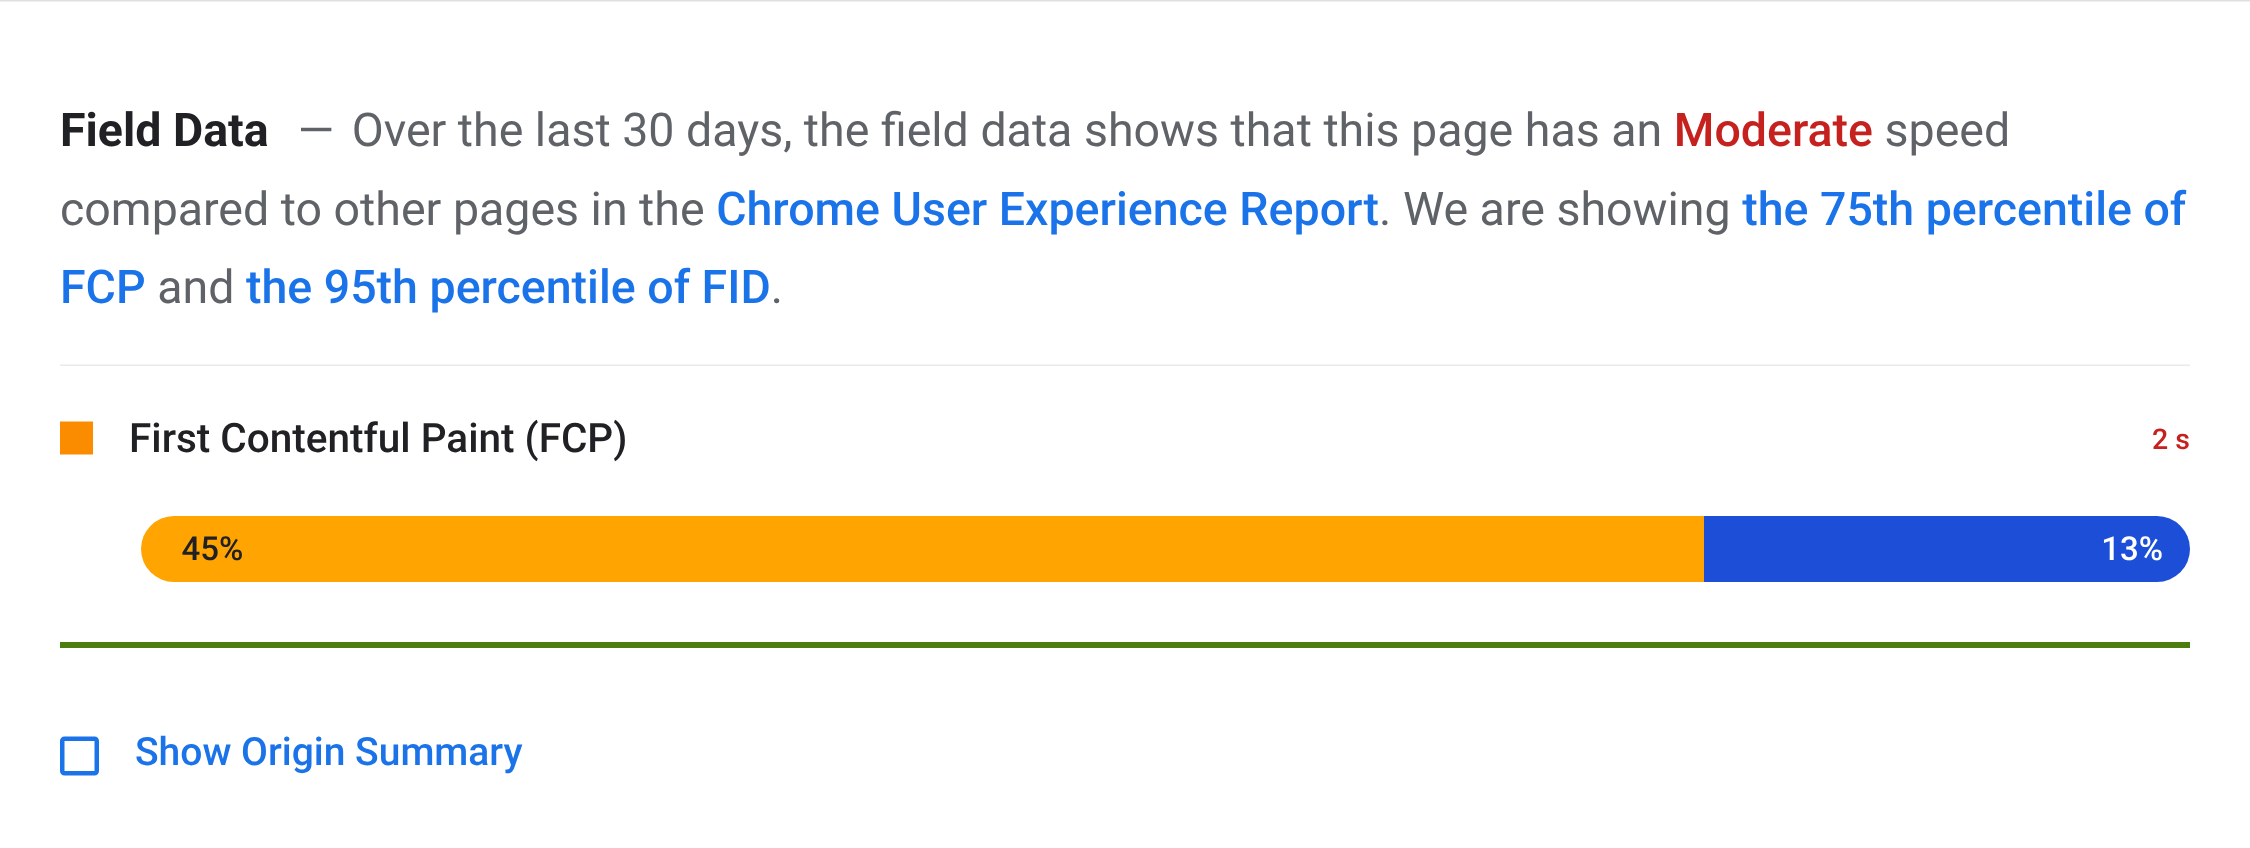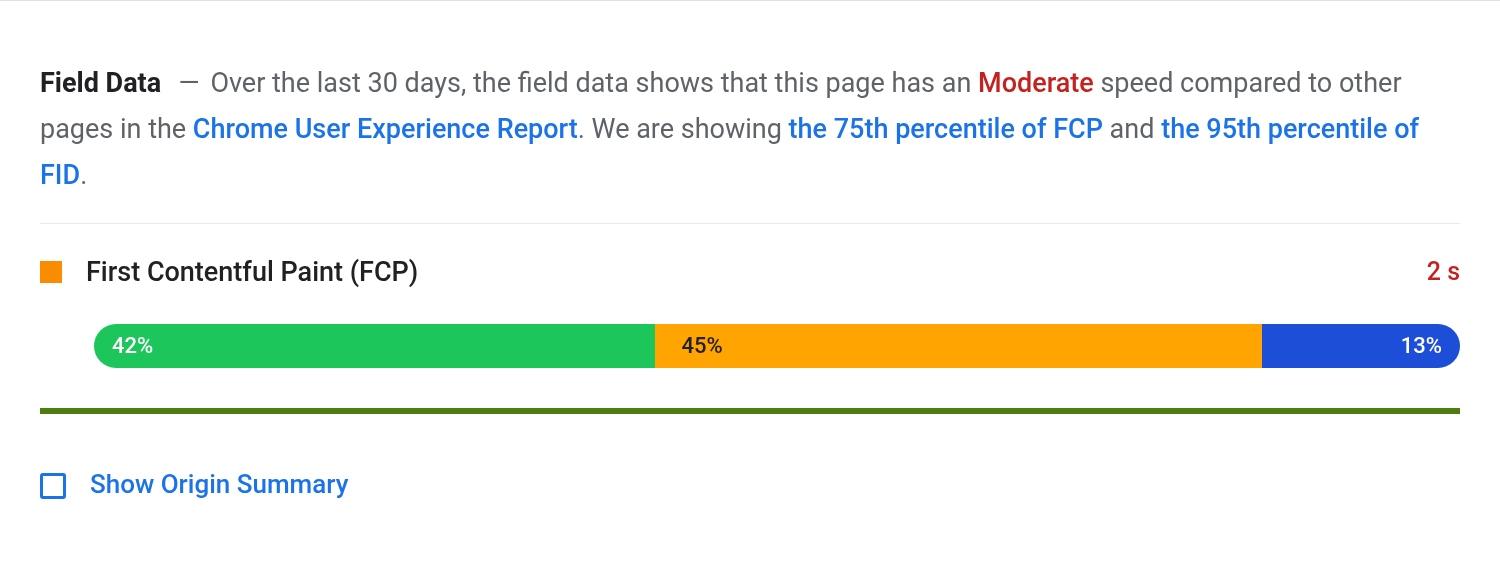--- a/index.html
+++ b/index.html
@@ -6,60 +6,60 @@
     body {
       font-family: Roboto, -apple-system, BlinkMacSystemFont, "Segoe UI", Arial, sans-serif;
       background: #fff;
       padding: 0 40px 40px 40px;
       width: 1500px;
       border-top: 1px solid #e0e0e0;
     }
     .header-block {
       padding-top: 60px;
       padding-bottom: 24px;
-      font-size: 27px;
+      font-size: 31px;
       line-height: 1.7;
       color: #5f6368;
     }
     .header-title {
       font-weight: 700;
       color: #202124;
     }
     .dash { color: #5f6368; margin: 0 4px; }
     .moderate { color: #c5221f; font-weight: 500; }
     .link { color: #1a73e8; font-weight: 500; text-decoration: none; cursor: pointer; }
     .metrics {
       display: flex;
       gap: 50px;
     }
     .card {
       flex: 1;
       border-top: 1px solid #e8eaed;
-      border-bottom: 6px solid #4d7c0f;
+      border-bottom: 4px solid #4d7c0f;
       padding: 32px 0 40px 0;
     }
     .card-header {
       display: flex;
       align-items: center;
       gap: 24px;
     }
     .swatch {
       width: 22px; height: 22px;
       background: #fb8c00;
       display: inline-block;
       flex-shrink: 0;
     }
     .metric-name {
       font-size: 27px;
       font-weight: 500;
       color: #202124;
       flex: 1;
     }
     .metric-value {
-      font-size: 25px;
+      font-size: 19px;
       font-weight: 500;
       color: #c5221f;
     }
     .bar {
       margin-left: 54px;
       margin-top: 36px;
       height: 44px;
       display: flex;
       border-radius: 22px;
       overflow: hidden;
@@ -105,21 +105,20 @@
 </div>
 
 <div class="metrics">
   <div class="card">
     <div class="card-header">
       <span class="swatch"></span>
       <span class="metric-name">First Contentful Paint (FCP)</span>
       <span class="metric-value">2 s</span>
     </div>
     <div class="bar">
-      <div class="seg g" style="flex:42">42%</div>
       <div class="seg o" style="flex:45">45%</div>
       <div class="seg r" style="flex:13">13%</div>
     </div>
   </div>
 
 </div>
 
 <div class="origin-row">
   <div class="checkbox"></div>
   <span class="origin-label">Show Origin Summary</span>

